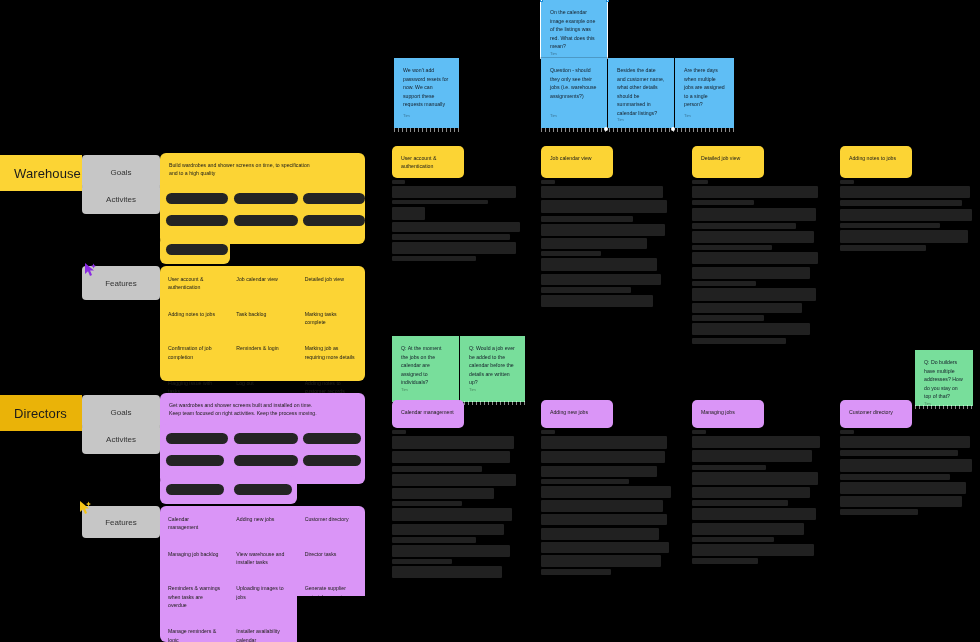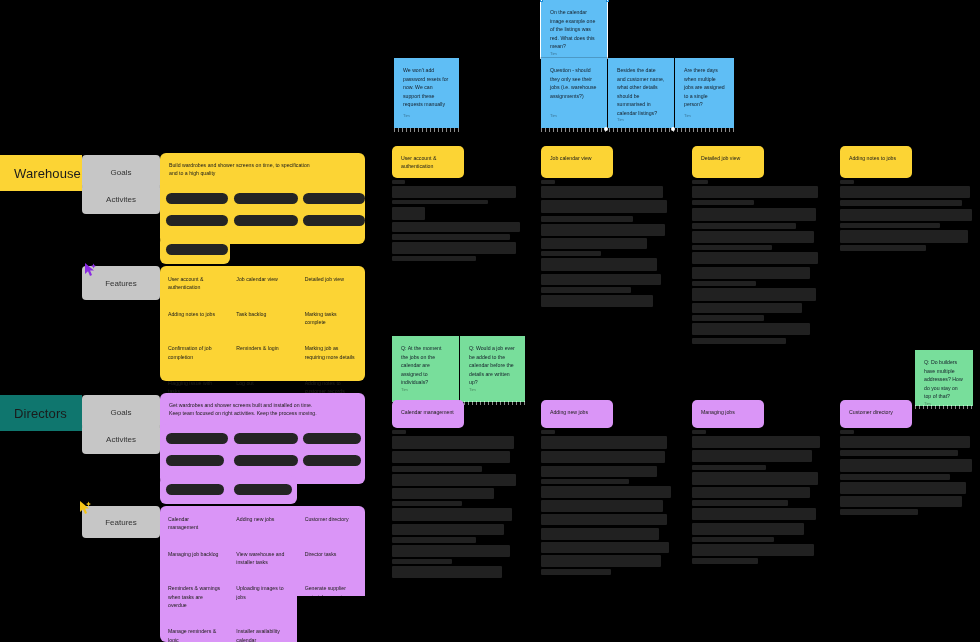--- a/index.html
+++ b/index.html
@@ -31,21 +31,21 @@
     height: 36px;
     display: flex;
     align-items: center;
     padding-left: 14px;
     font-size: 13px;
     font-weight: 400;
     color: #1b1b1b;
     letter-spacing: .1px;
   }
   .persona-warehouse { background: #FCD434; top: 155px; }
-  .persona-directors { background: #0f766e; top: 395px; }
+  .persona-directors { background: #eab308; top: 395px; }
 
   
   .label-box {
     background: #C6C6C6;
     border-radius: 4px;
     display: flex;
     align-items: center;
     justify-content: center;
     font-size: 8px;
     color: #333;

